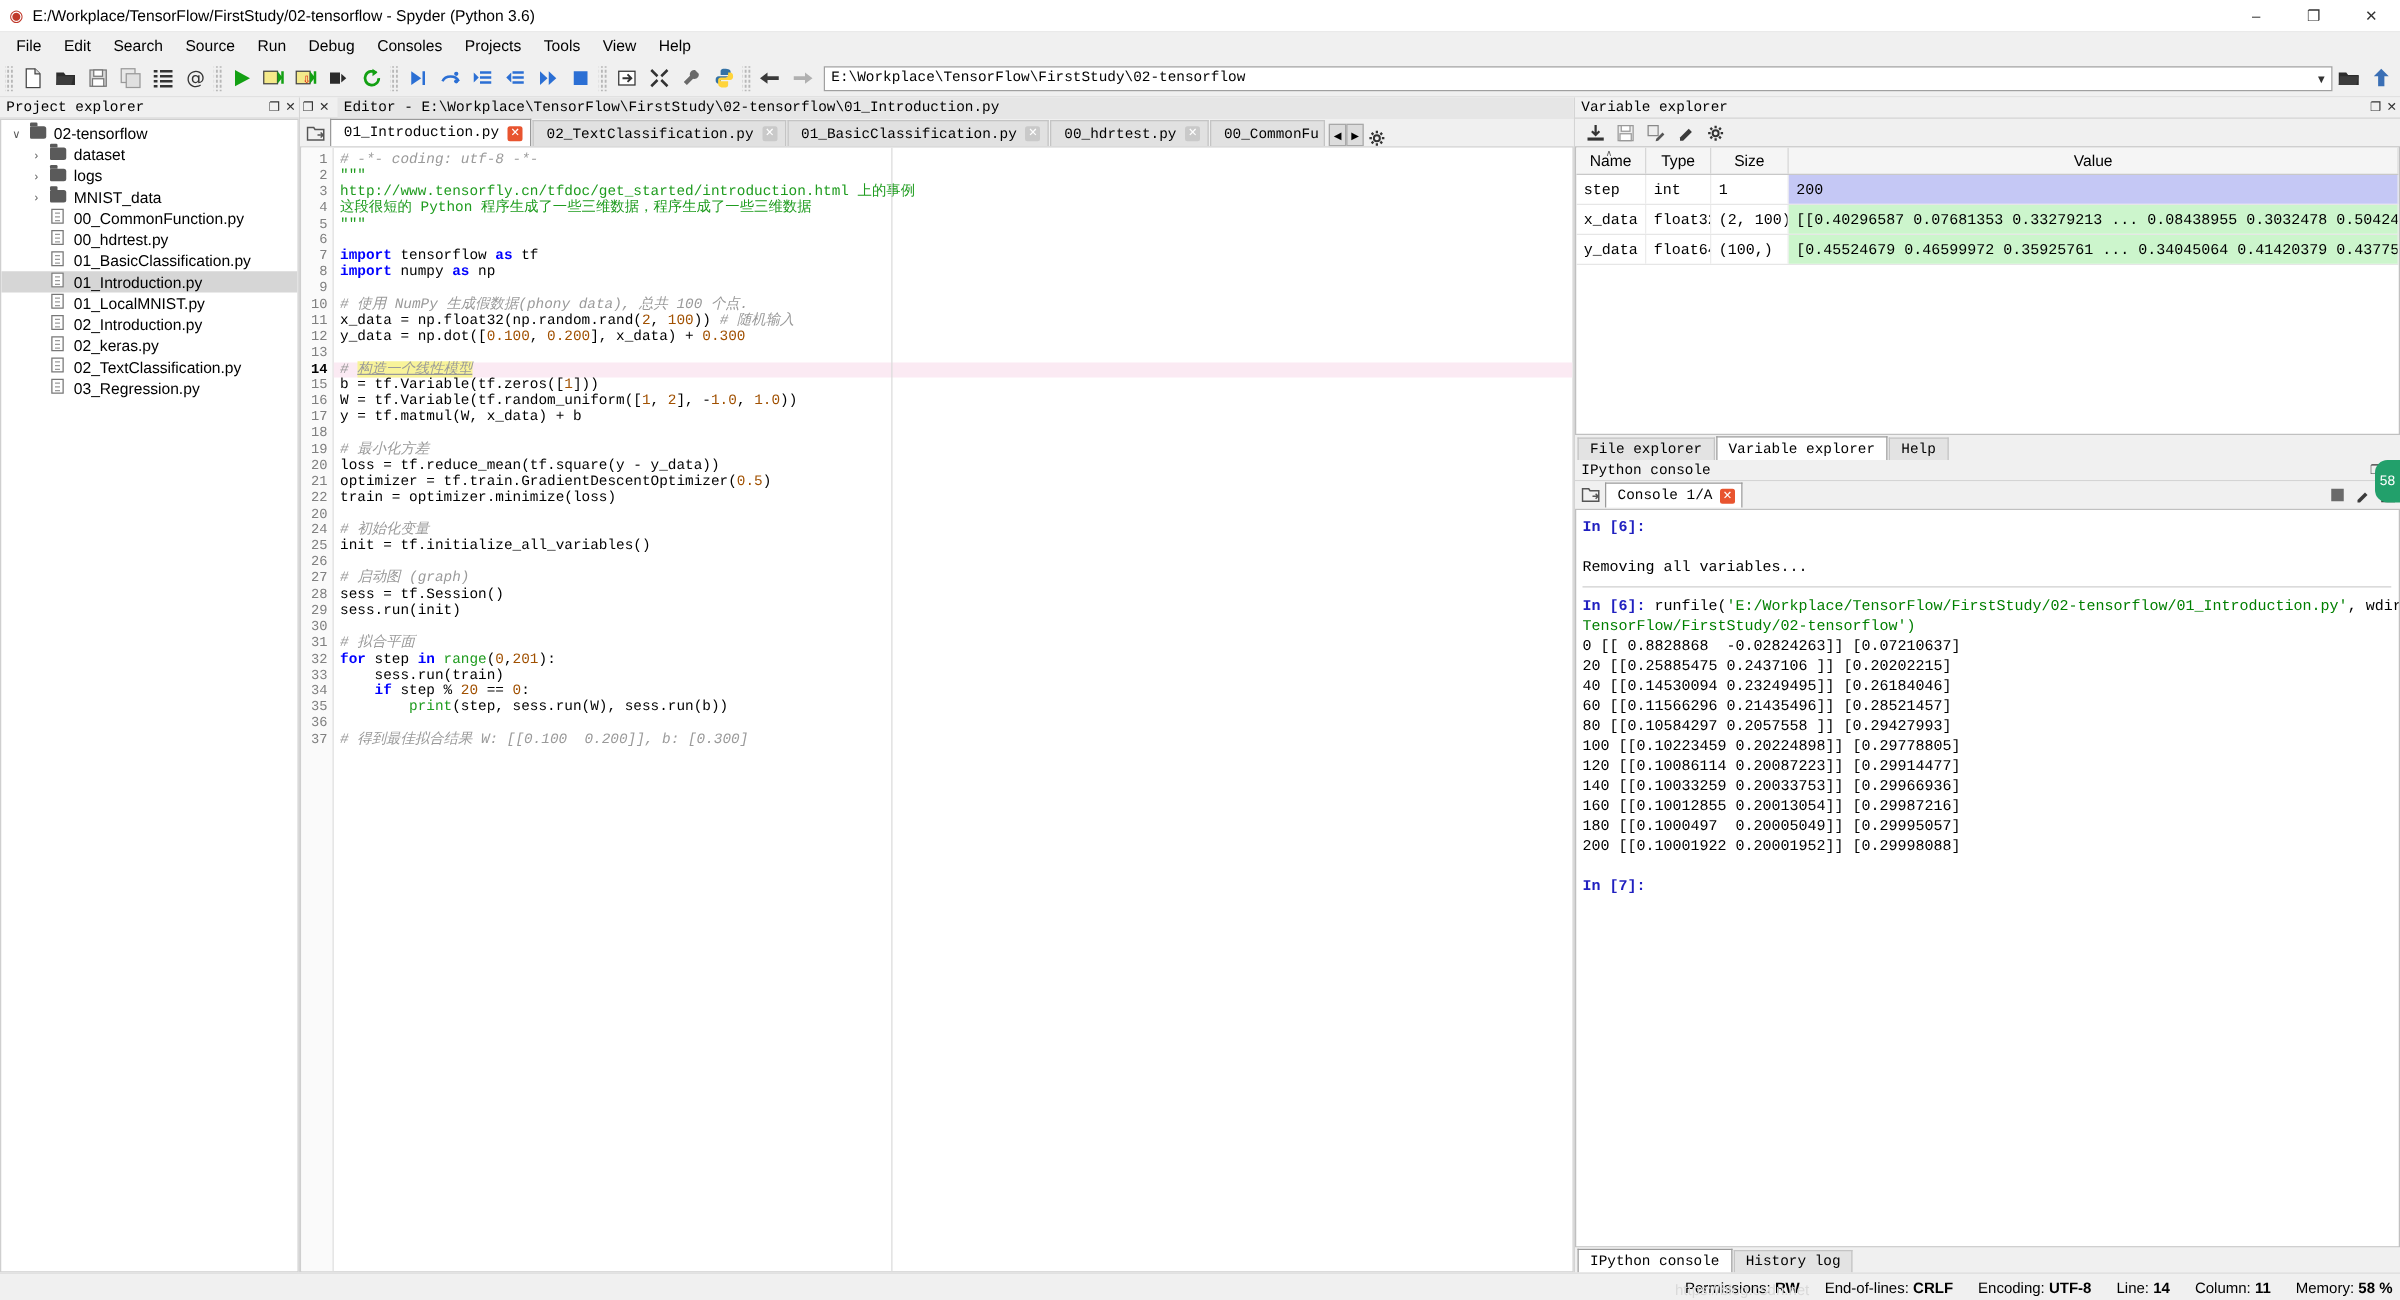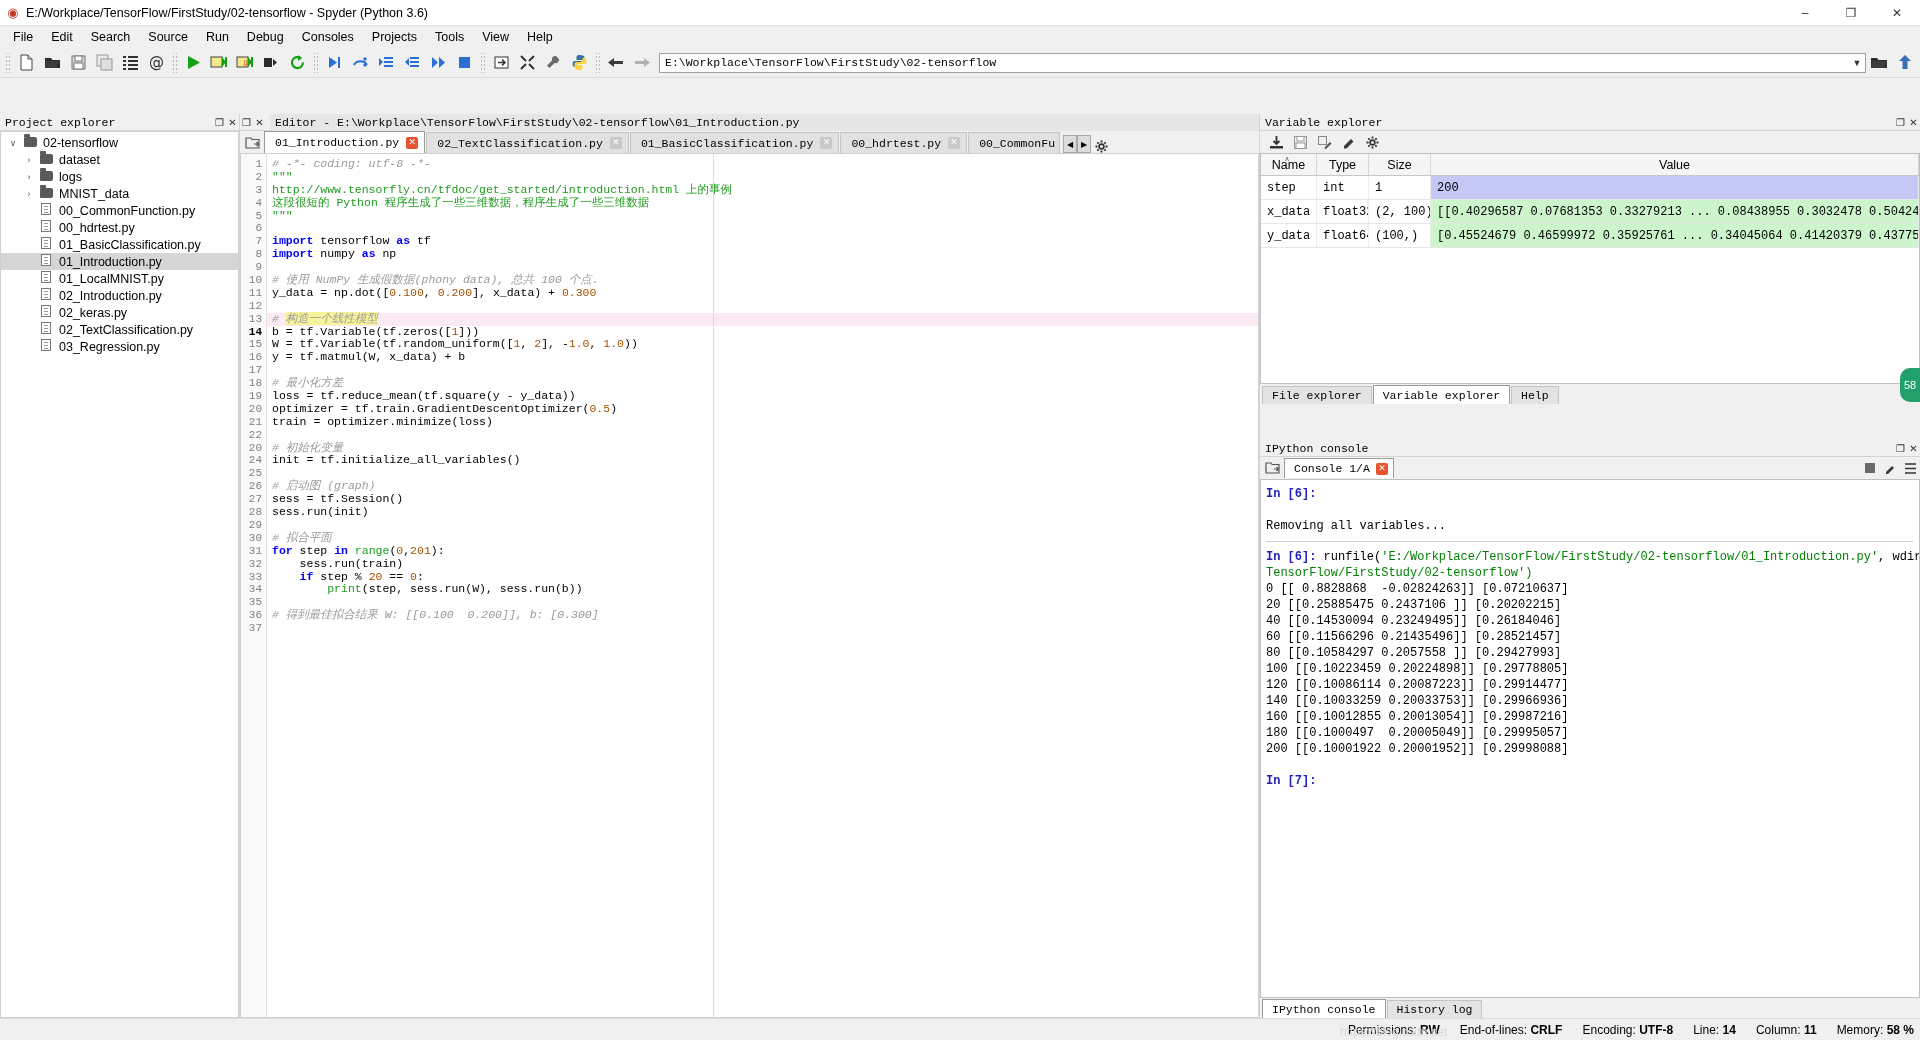--- a/index.html
+++ b/index.html
@@ -40,21 +40,21 @@
   .tbtn svg { display: block; }
   .pathbox { flex: 1 1 auto; height: 20px; background: #fff; border: 1px solid #a0a0a0;
              display: flex; align-items: center; margin-left: 4px; }
   .pathbox .ptext { flex: 1 1 auto; padding-left: 5px; font-family: "Liberation Mono", monospace;
                     font-size: 11.5px; white-space: nowrap; overflow: hidden; }
   .pathbox .pcaret { width: 16px; text-align: center; font-size: 9px; color: #333; }
 
   
   .body { flex: 1 1 auto; display: flex; min-height: 0; background: #f0f0f0; }
 
-  .pane { display: flex; flex-direction: column; background: #f0f0f0; min-height: 0; min-width: 0; margin-top: 36px; }
+  .pane { display: flex; flex-direction: column; background: #f0f0f0; min-height: 0; min-width: 0; }
   .pane-head { height: 17px; display: flex; align-items: center; background: #f0f0f0;
                border-bottom: 1px solid #d4d4d4; flex: 0 0 17px; }
   .pane-title { font-family: "Liberation Mono", monospace; font-size: 11.5px; padding-left: 5px;
                 white-space: nowrap; overflow: hidden; }
   .pane-head .hspacer { flex: 1 1 auto; }
   .pane-btn { width: 13px; text-align: center; font-size: 10px; color: #333; }
 
   
   .project-pane { width: 240px; flex: 0 0 240px; border-right: 1px solid #d4d4d4; }
   .tree { flex: 1 1 auto; background: #fff; border: 1px solid #cfcfcf; overflow: hidden;
@@ -98,21 +98,21 @@
   .gutter .ln { height: 12.9px; font-family: "Liberation Mono", monospace; font-size: 11px;
                 color: #808080; padding-right: 4px; line-height: 12.9px; }
   .gutter .ln.cur { color: #000; font-weight: bold; }
   .codelines { flex: 1 1 auto; padding-top: 4px; position: relative; }
   .cl { height: 12.9px; line-height: 12.9px; font-family: "Liberation Mono", monospace;
         font-size: 11.5px; white-space: pre; padding-left: 5px; }
   .cl.cur { background: #fbeaf3; }
   .k { color: #0000ff; font-weight: bold; }
   .s { color: #1f9c1f; }
   .c { color: #9a9a9a; font-style: italic; }
-  .chl { background: #f8f39a; color: #9a9a9a; font-style: italic; }
+  .chl { background: #f8f39a; color: #9a9a9a; font-style: italic; text-decoration: underline; }
   .n { color: #a05000; }
   .edge { position: absolute; top: 0; bottom: 0; left: 472px; width: 1px; background: #dcdcdc; }
 
   
   .rightcol { width: 660px; flex: 0 0 660px; display: flex; flex-direction: column; min-height: 0; }
 
   .var-pane { flex: 0 0 290px; display: flex; flex-direction: column; }
   .var-toolbar { height: 22px; display: flex; align-items: center; padding-left: 4px; flex: 0 0 22px; }
   .vtbtn { width: 24px; height: 20px; display: flex; align-items: center; justify-content: center; }
   .vtable { flex: 1 1 auto; background: #fff; border: 1px solid #c0c0c0; overflow: hidden;
@@ -529,20 +529,21 @@
             <div class="cl"><span class="c"># -*- coding: utf-8 -*-</span></div>
             <div class="cl"><span class="s">"""</span></div>
             <div class="cl"><span class="s">http://www.tensorfly.cn/tfdoc/get_started/introduction.html 上的事例</span></div>
             <div class="cl"><span class="s">这段很短的 Python 程序生成了一些三维数据，程序生成了一些三维数据</span></div>
             <div class="cl"><span class="s">"""</span></div>
             <div class="cl">&nbsp;</div>
             <div class="cl"><span class="k">import</span><span> tensorflow </span><span class="k">as</span><span> tf</span></div>
             <div class="cl"><span class="k">import</span><span> numpy </span><span class="k">as</span><span> np</span></div>
             <div class="cl">&nbsp;</div>
             <div class="cl"><span class="c"># 使用 NumPy 生成假数据(phony data), 总共 100 个点.</span></div>
+            <div class="cl"><span>x_data = np.float32(np.random.rand(</span><span class="n">2</span><span>, </span><span class="n">100</span><span>)) </span><span class="c"># 随机输入</span></div>
             <div class="cl"><span>y_data = np.dot([</span><span class="n">0.100</span><span>, </span><span class="n">0.200</span><span>], x_data) + </span><span class="n">0.300</span></div>
             <div class="cl">&nbsp;</div>
             <div class="cl cur"><span class="c"># </span><span class="chl">构造一个线性模型</span></div>
             <div class="cl"><span>b = tf.Variable(tf.zeros([</span><span class="n">1</span><span>]))</span></div>
             <div class="cl"><span>W = tf.Variable(tf.random_uniform([</span><span class="n">1</span><span>, </span><span class="n">2</span><span>], -</span><span class="n">1.0</span><span>, </span><span class="n">1.0</span><span>))</span></div>
             <div class="cl"><span>y = tf.matmul(W, x_data) + b</span></div>
             <div class="cl">&nbsp;</div>
             <div class="cl"><span class="c"># 最小化方差</span></div>
             <div class="cl"><span>loss = tf.reduce_mean(tf.square(y - y_data))</span></div>
             <div class="cl"><span>optimizer = tf.train.GradientDescentOptimizer(</span><span class="n">0.5</span><span>)</span></div>

